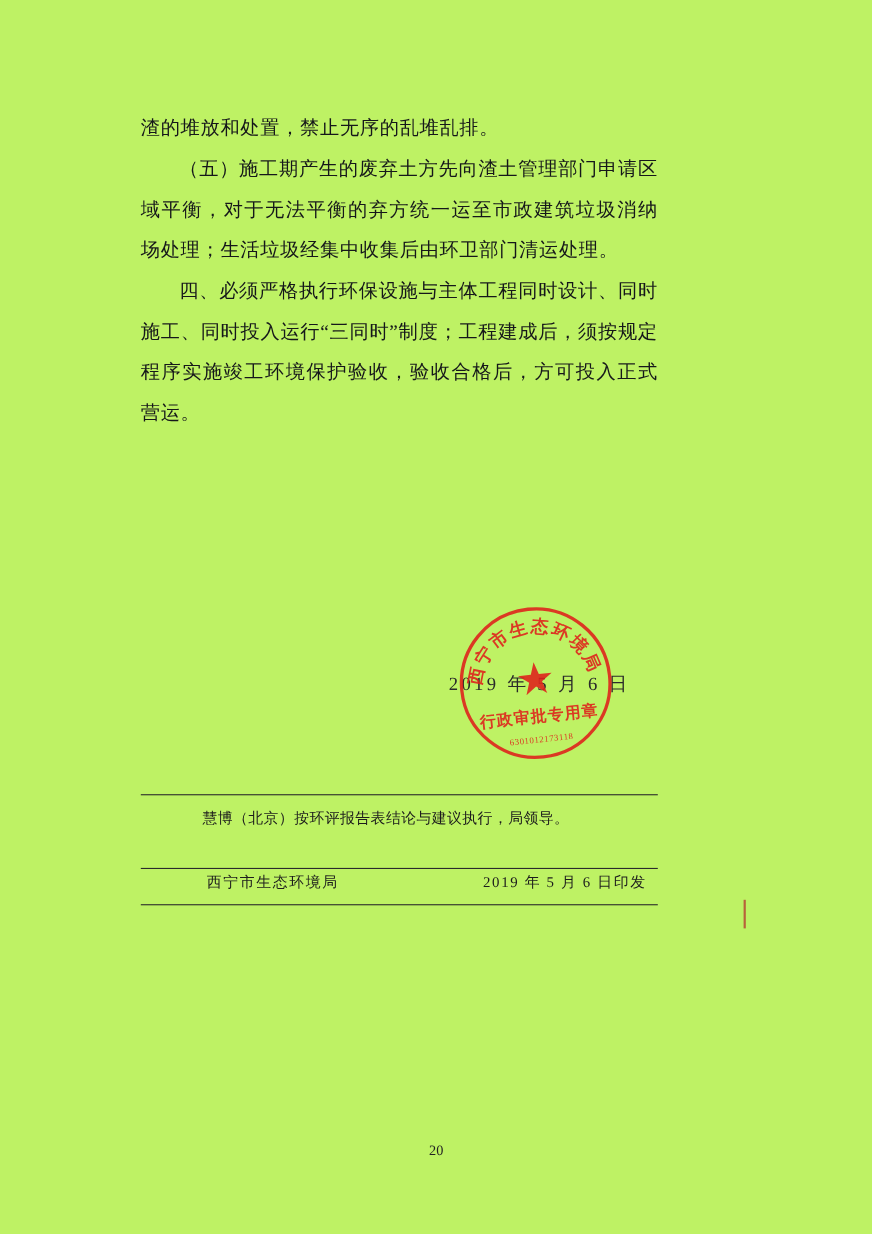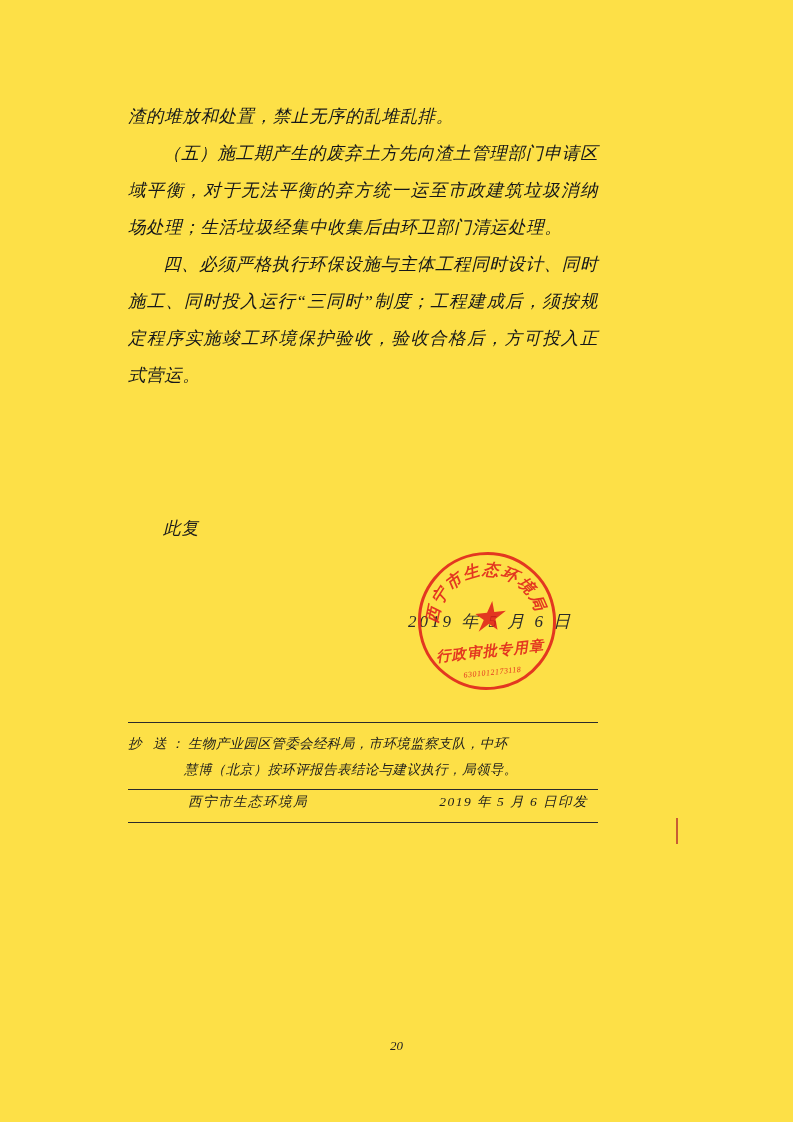--- a/index.html
+++ b/index.html
@@ -11,22 +11,21 @@
     width: 793px;
     height: 1122px;
     position: relative;
     font-family: "Liberation Serif", "DejaVu Serif", serif;
     color: #1a1a1a;
     overflow: hidden;
   }
   .page {
     position: absolute;
     inset: 0;
-    background: #fde047;
-    font-style: italic;
+    background: #bef264;
   }
   .doc-body {
     position: absolute;
     left: 128px;
     top: 98px;
     width: 470px;
   }
   .para {
     font-size: 17.5px;
     line-height: 37px;
@@ -181,21 +180,20 @@
 
 <div class="page">
 
   <div class="doc-body">
     <p class="para nohang">渣的堆放和处置，禁止无序的乱堆乱排。</p>
     <p class="para indent">（五）施工期产生的废弃土方先向渣土管理部门申请区域平衡，对于无法平衡的弃方统一运至市政建筑垃圾消纳场处理；生活垃圾经集中收集后由环卫部门清运处理。</p>
     <p class="para indent">四、必须严格执行环保设施与主体工程同时设计、同时施工、同时投入运行“三同时”制度；工程建成后，须按规定程序实施竣工环境保护验收，验收合格后，方可投入正式营运。</p>
   </div>
 
   <div class="sig-block">
-    <div class="signoff">此复</div>
 
     <div class="date-line">2019 年 5 月 6 日</div>
 
     <div class="seal">
       <svg class="arc-top" viewBox="0 0 132 132">
         <defs>
           <path id="arcpath" d="M 16,70 A 50,50 0 0 1 116,70" fill="none"></path>
         </defs>
         <text>
           <textPath href="#arcpath" startOffset="50%" text-anchor="middle">西宁市生态环境局</textPath>
@@ -203,23 +201,20 @@
       </svg>
       <div class="star">★</div>
       <div class="bottom-text">行政审批专用章</div>
       <div class="code-text">6301012173118</div>
     </div>
   </div>
 
   <div class="rule top"></div>
 
   <div class="cc-block">
-    <div>
-      <span class="cc-label">抄 送：</span><span>生物产业园区管委会经科局，市环境监察支队，中环</span>
-    </div>
     <div class="cc-line2">慧博（北京）按环评报告表结论与建议执行，局领导。</div>
   </div>
 
   <div class="rule mid"></div>
 
   <div class="footer-row">
     <div class="issuer">西宁市生态环境局</div>
     <div class="date">2019 年 5 月 6 日印发</div>
   </div>
 

